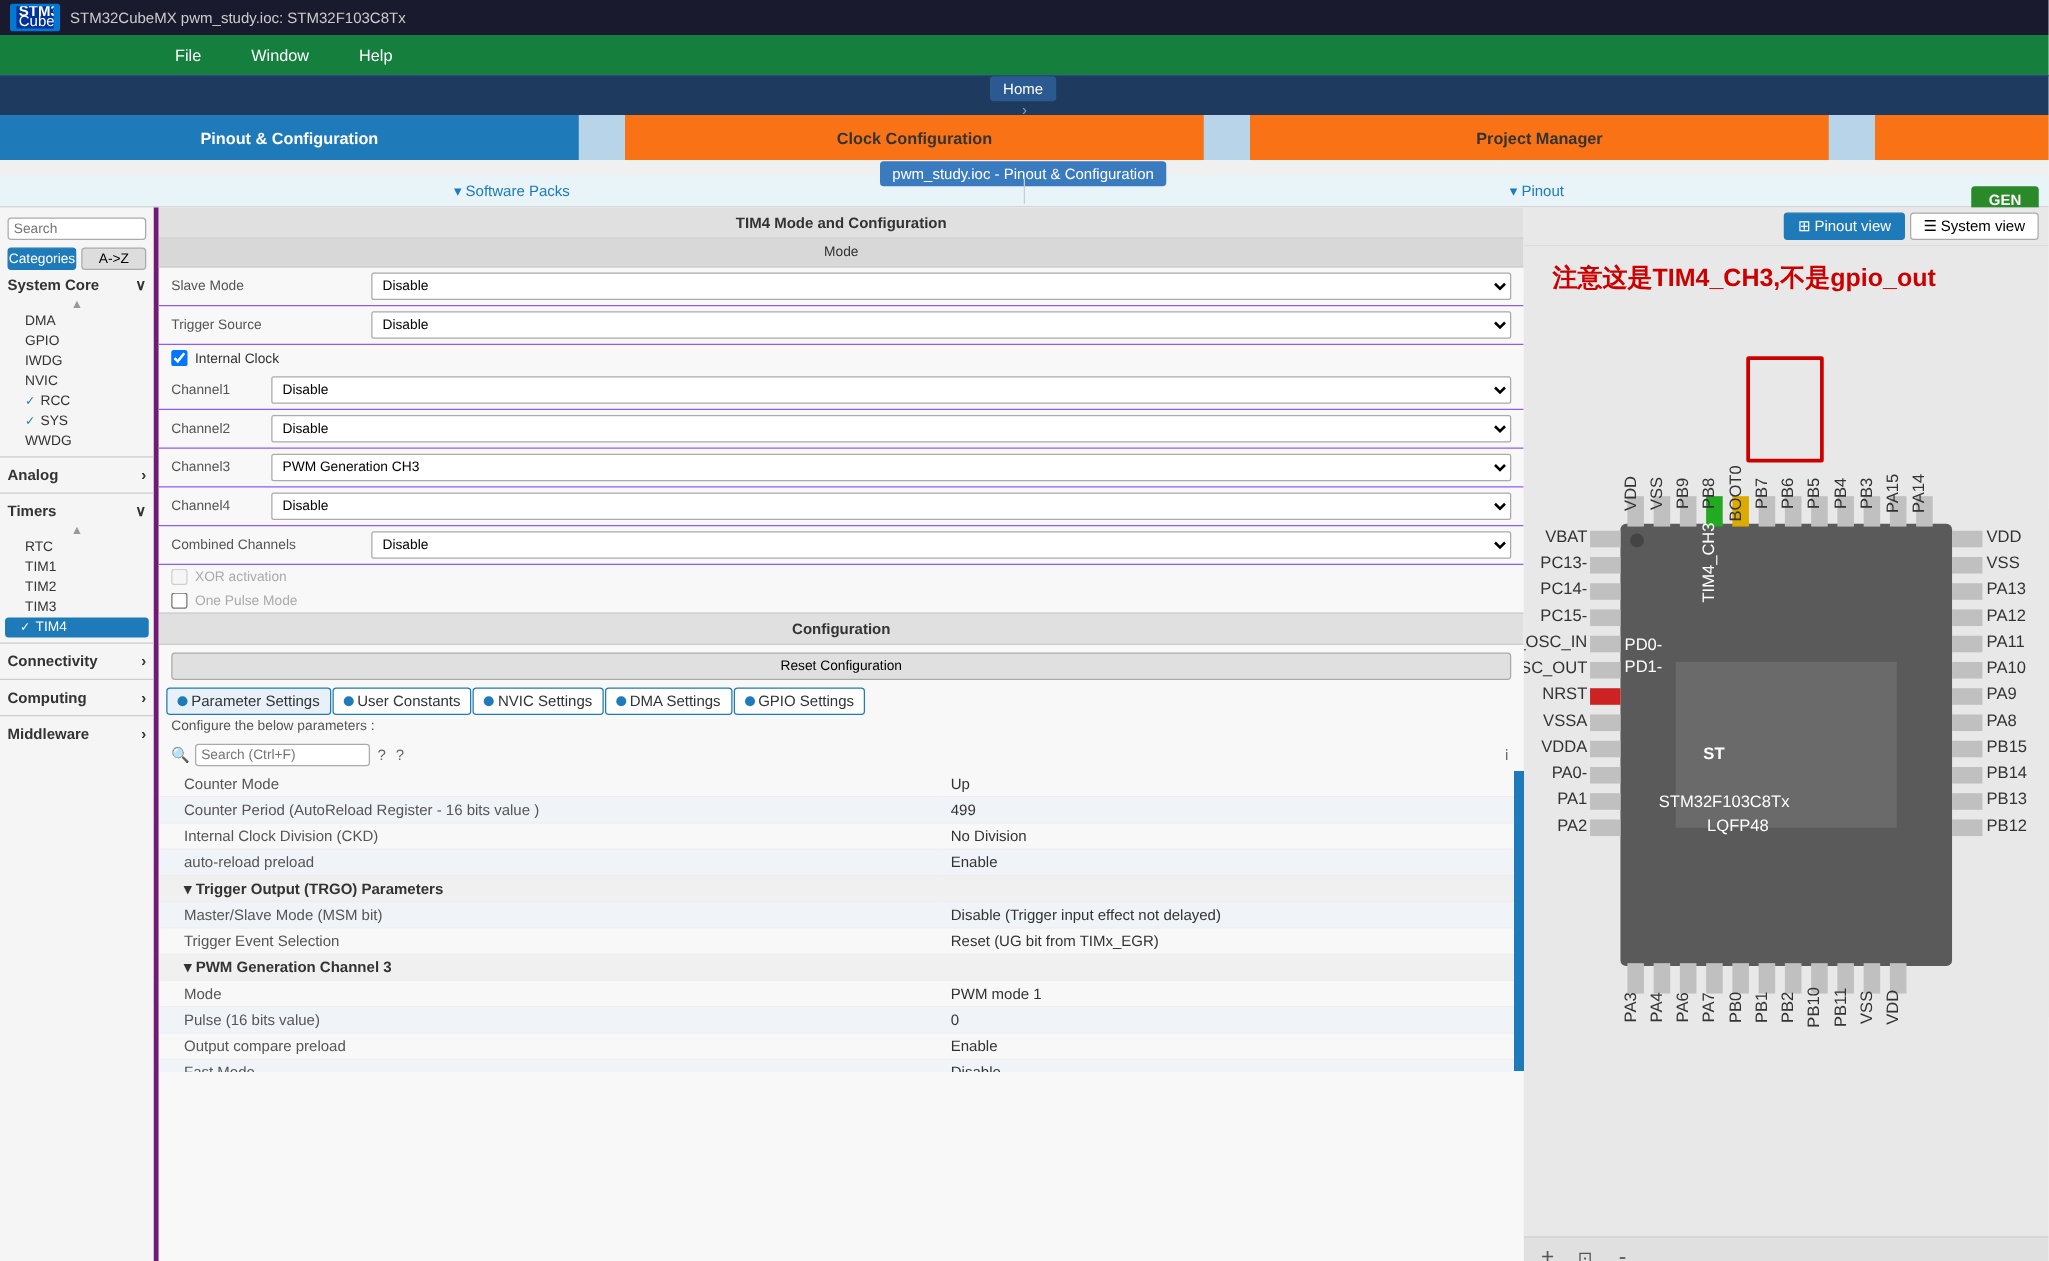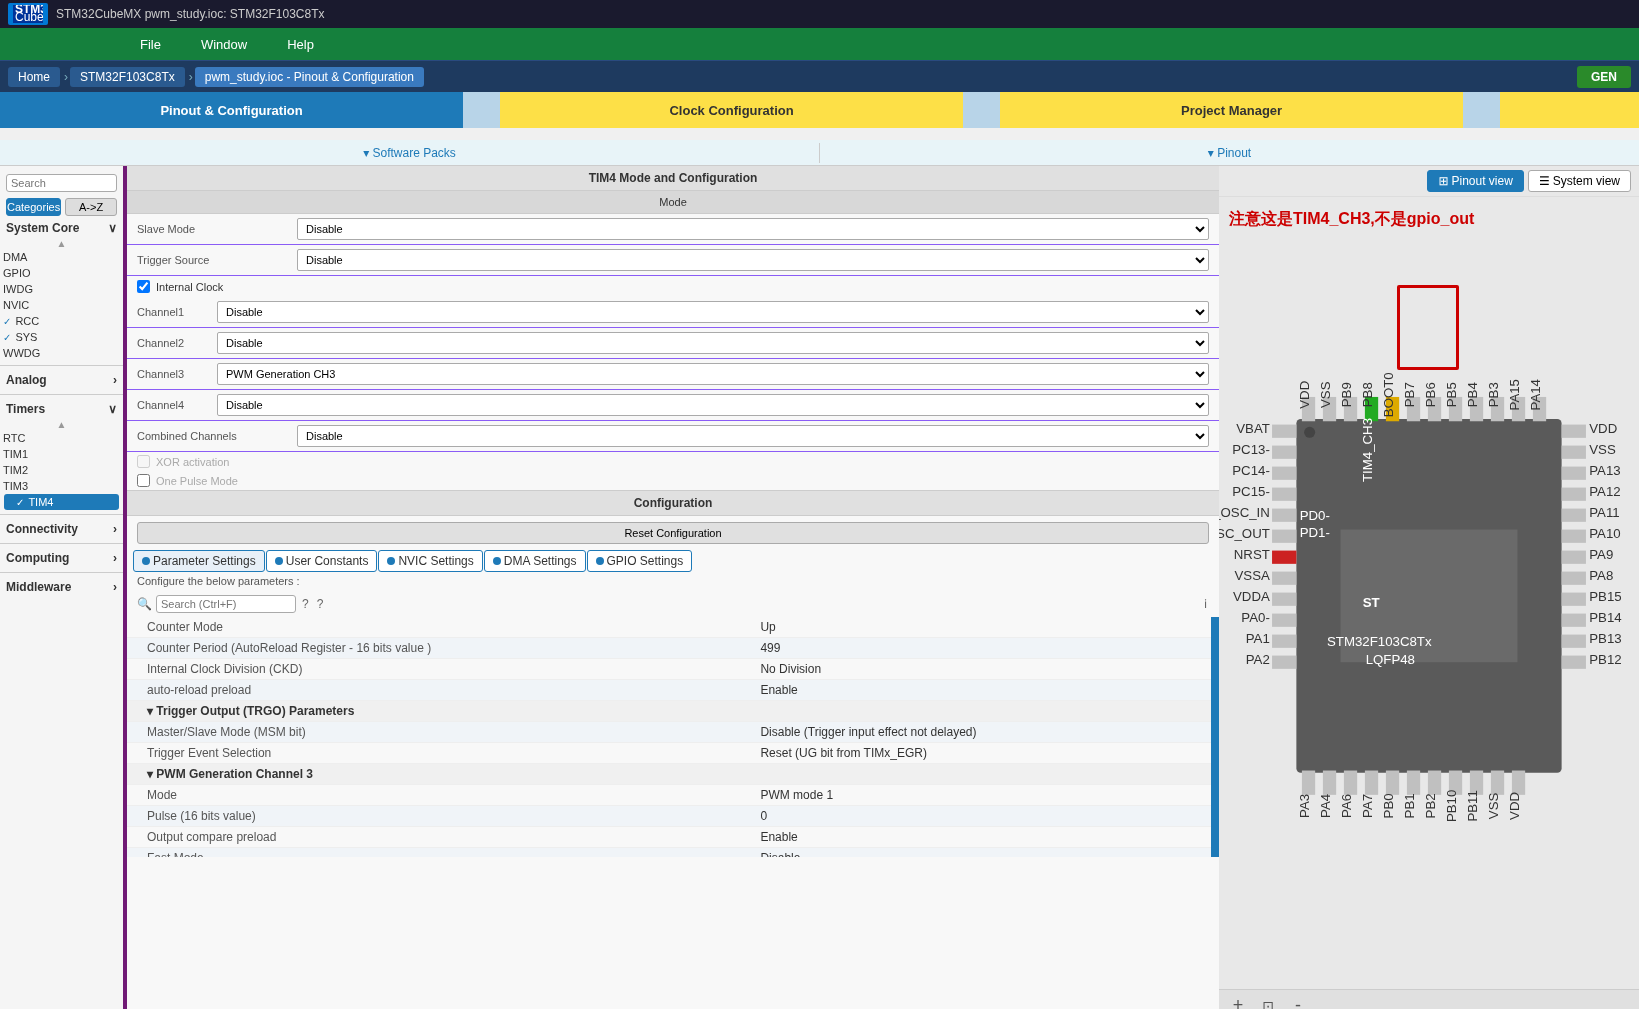--- a/index.html
+++ b/index.html
@@ -33,20 +33,21 @@
     }
 
     
     #breadcrumb {
       background: #1e3a5f;
       height: 32px;
       display: flex;
       align-items: center;
       padding: 0 8px;
       border-top: 1px solid #2a4a7f;
+      flex-direction: column;
     }
     .breadcrumb-item {
       color: white;
       font-size: 12px;
       padding: 3px 10px;
       background: #2a5a8f;
       border-radius: 3px;
       margin-right: 2px;
       display: flex;
       align-items: center;
@@ -75,21 +76,21 @@
       flex: 1;
       display: flex;
       align-items: center;
       justify-content: center;
       font-size: 13px;
       font-weight: bold;
       cursor: pointer;
       color: #333;
     }
     .main-tab.active { background: #1e7ab8; color: white; }
-    .main-tab:not(.active) { background: #fde047; margin-left: 37px; }
+    .main-tab:not(.active) { background: #f97316; margin-left: 37px; }
 
     
     #sub-tabs {
       background: #e8f4f8;
       height: 26px;
       display: flex;
       align-items: center;
       border-bottom: 1px solid #ccc;
       margin-top: 12px;
     }
@@ -156,21 +157,21 @@
       padding: 3px 6px;
       font-weight: bold;
       color: #333;
       font-size: 12px;
       cursor: pointer;
       display: flex;
       align-items: center;
       justify-content: space-between;
     }
     .sidebar-item {
-      padding: 2px 3px;
+      padding: 2px 20px;
       color: #333;
       cursor: pointer;
       font-size: 11px;
       display: flex;
       align-items: center;
       gap: 4px;
     }
     .sidebar-item.active { background: #1e7ab8; color: white; border-radius: 3px; margin: 0 4px; padding: 2px 12px; }
     .sidebar-item.checked::before { content: '✓'; color: #1e7ab8; font-size: 10px; }
     .sidebar-item.active.checked::before { color: white; }
@@ -364,23 +365,23 @@
     .view-tab.active { background: #1e7ab8; color: white; border-color: #1e7ab8; }
     .chip-area {
       flex: 1;
       position: relative;
       overflow: hidden;
       background: #e8e8e8;
     }
     .annotation-text {
       position: absolute;
       top: 12px;
-      left: 10px;
+      left: 23px;
       color: #cc0000;
-      font-size: 16px;
+      font-size: 20px;
       font-weight: bold;
       white-space: nowrap;
     }
 
     
     .bottom-toolbar {
       height: 32px;
       background: #e0e0e0;
       display: flex;
       align-items: center;

